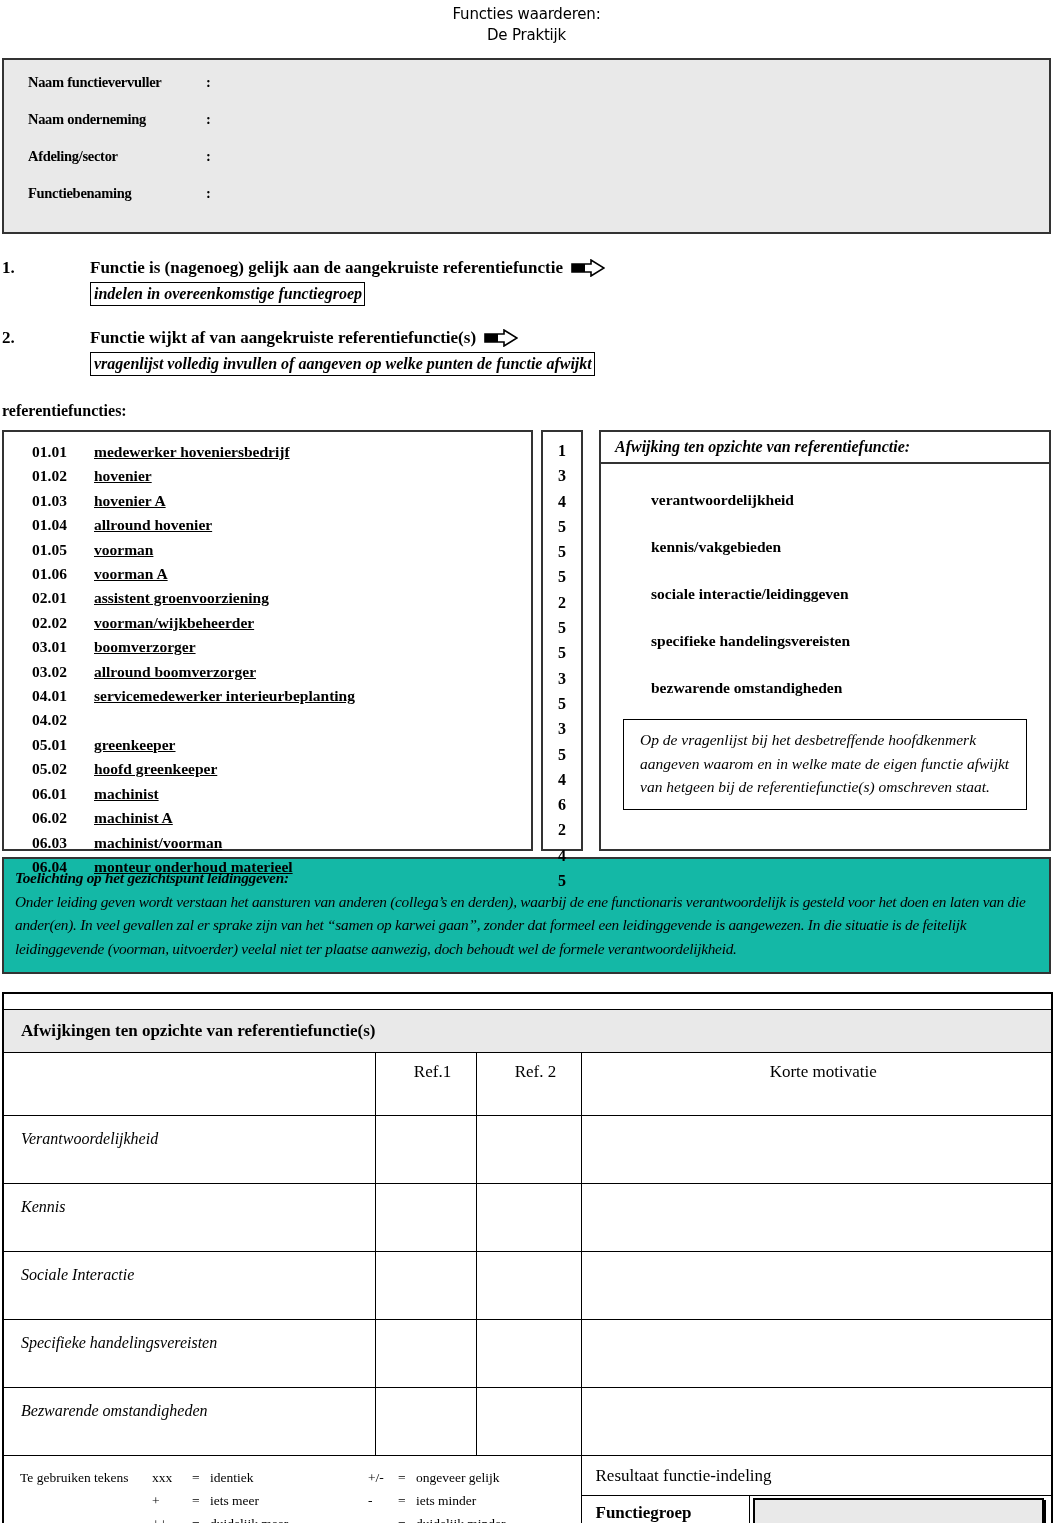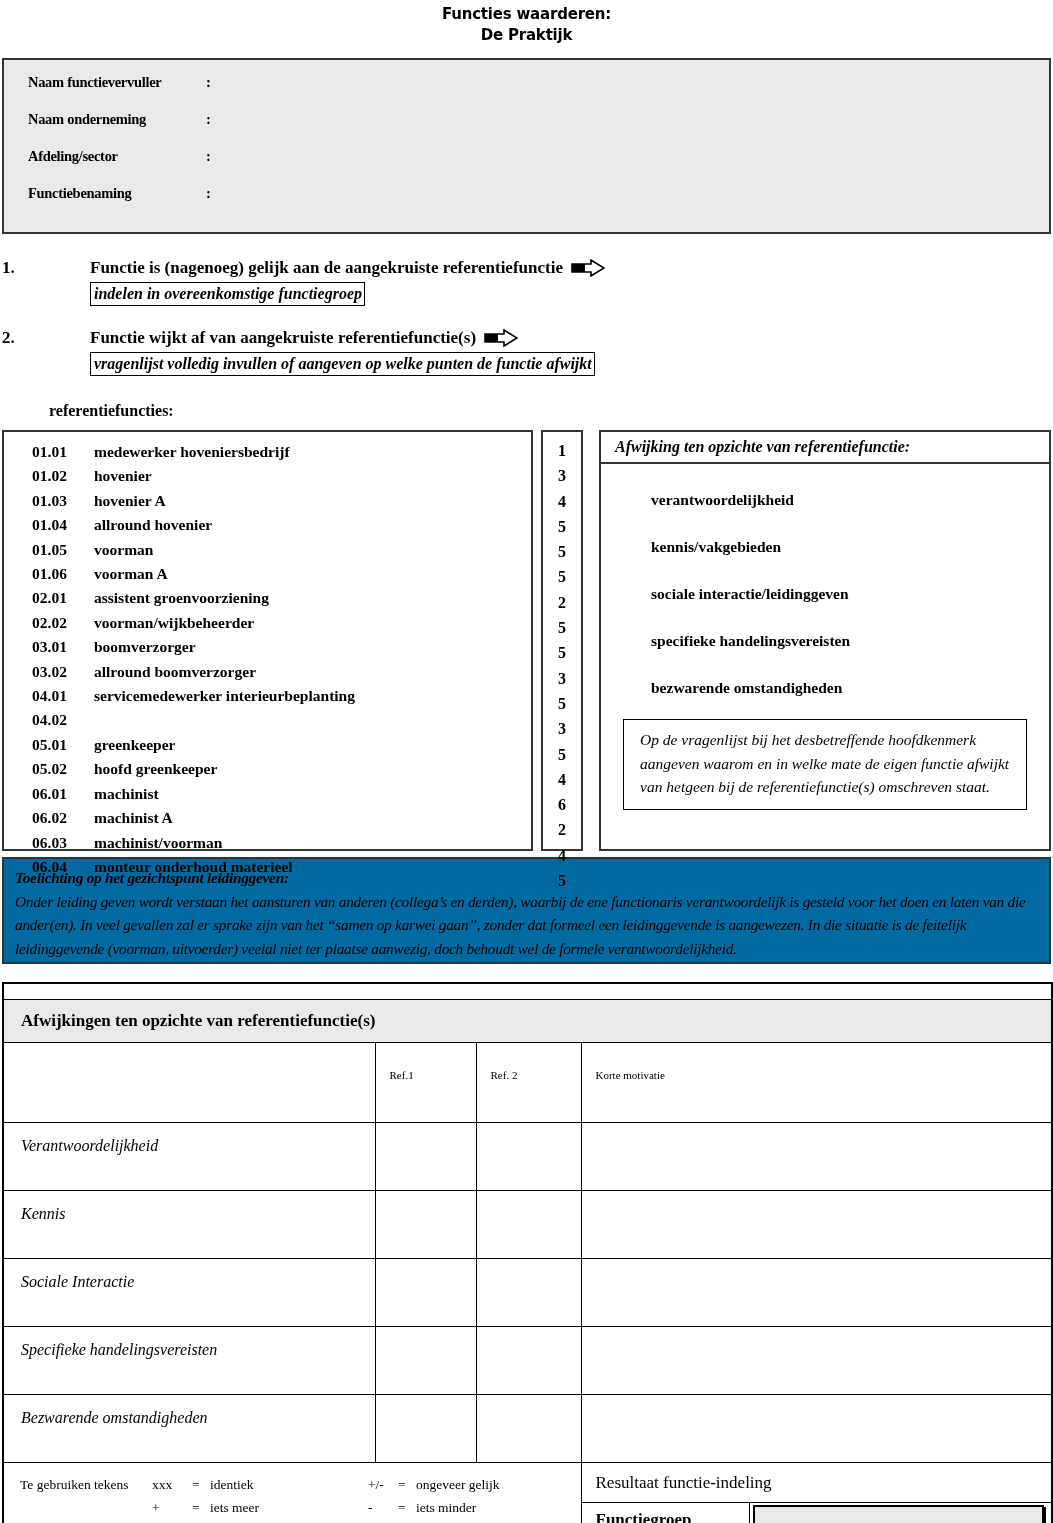--- a/index.html
+++ b/index.html
@@ -17,21 +17,20 @@
   .page { position: relative; width: 1053px; height: 1523px; }
 
   
   .title-block {
     text-align: center;
     padding-top: 4px;
     font-family: "DejaVu Sans", sans-serif;
     font-size: 15px;
     line-height: 21px;
     letter-spacing: -0.2px;
-    font-weight: bold;
   }
 
   
   .ident-box {
     margin: 12px 2px 0 2px;
     border: 2px solid #333;
     background: #e9e9e9;
     padding: 14px 0 10px 6px;
   }
   .ident-row {
@@ -76,21 +75,20 @@
     margin-top: 4px;
     line-height: 19px;
   }
   .point-gap { height: 22px; }
 
   .reffuncties-label {
     margin-top: 26px;
     font-weight: bold;
     font-size: 16px;
     padding-left: 2px;
-    margin-left: 47px;
   }
 
   
   .mid-area {
     margin: 10px 2px 0 2px;
     display: flex;
     align-items: stretch;
     height: 421px;
   }
   .ref-list-box {
@@ -102,21 +100,21 @@
   }
   .ref-row {
     display: flex;
     font-weight: bold;
     font-size: 15.5px;
     line-height: 24.4px;
     padding-left: 28px;
     white-space: nowrap;
   }
   .ref-code { width: 62px; }
-  .ref-name { flex: 1; }
+  .ref-name { flex: 1; text-decoration: underline; }
 
   .num-col-box {
     width: 42px;
     margin-left: 8px;
     border: 2px solid #333;
     box-sizing: border-box;
     padding-top: 6px;
     text-align: center;
     font-weight: bold;
     font-size: 16px;
@@ -151,22 +149,22 @@
     padding: 8px 10px 10px 16px;
     font-style: italic;
     font-size: 15.5px;
     line-height: 23.5px;
   }
 
   
   .toelichting {
     margin: 6px 2px 0 2px;
     border: 2px solid #333;
-    background: #0369a1;
-    padding: 7px 11px 2px 11px;
+    background: #14b8a6;
+    padding: 7px 11px 12px 11px;
     font-style: italic;
     font-size: 15.3px;
     line-height: 23.5px;
     letter-spacing: -0.25px;
   }
   .toelichting b { font-weight: bold; }
 
   
   .afw-table {
     margin: 18px 2px 0 2px;
@@ -177,23 +175,24 @@
   }
   .afw-table td { border: 1.3px solid #000; vertical-align: top; }
   .spacer-row td { height: 13px; border-left: none; border-right: none; border-top: none;}
   .afw-title-cell {
     background: #e9e9e9;
     font-weight: bold;
     font-size: 17px;
     padding: 11px 0 11px 17px;
   }
   .colhead td {
-    font-size: 11px;
-    padding: 26px 0 9px 14px;
+    font-size: 17px;
+    padding: 9px 0 9px 14px;
     height: 44px;
+    text-align: center;
   }
   .kenmerk-cell {
     font-style: italic;
     font-size: 16px;
     padding: 14px 0 14px 17px;
     height: 39px;
   }
 
   .legend-cell { padding: 10px 0 8px 16px; }
   .legend-wrap { display: flex; font-size: 13.5px; line-height: 23px; }

